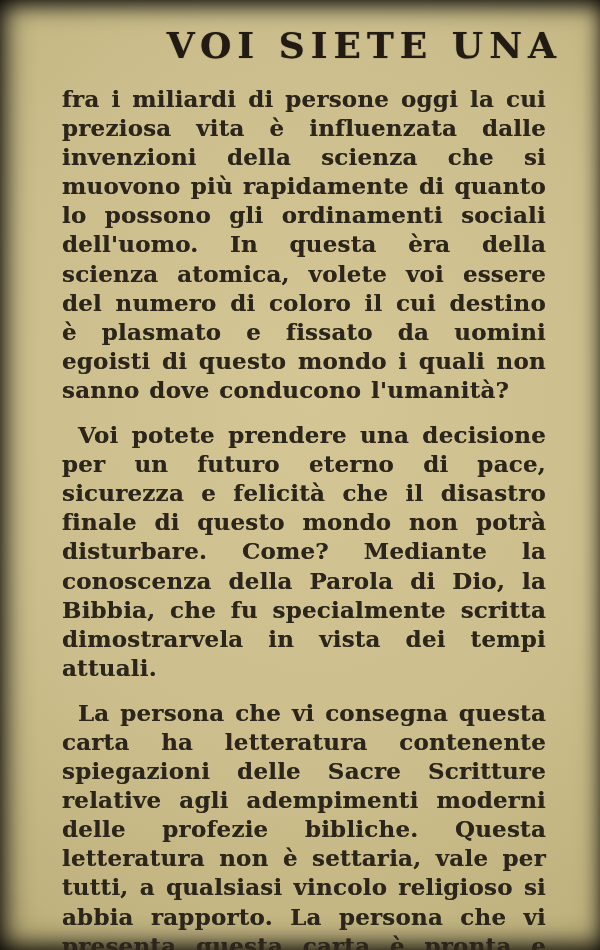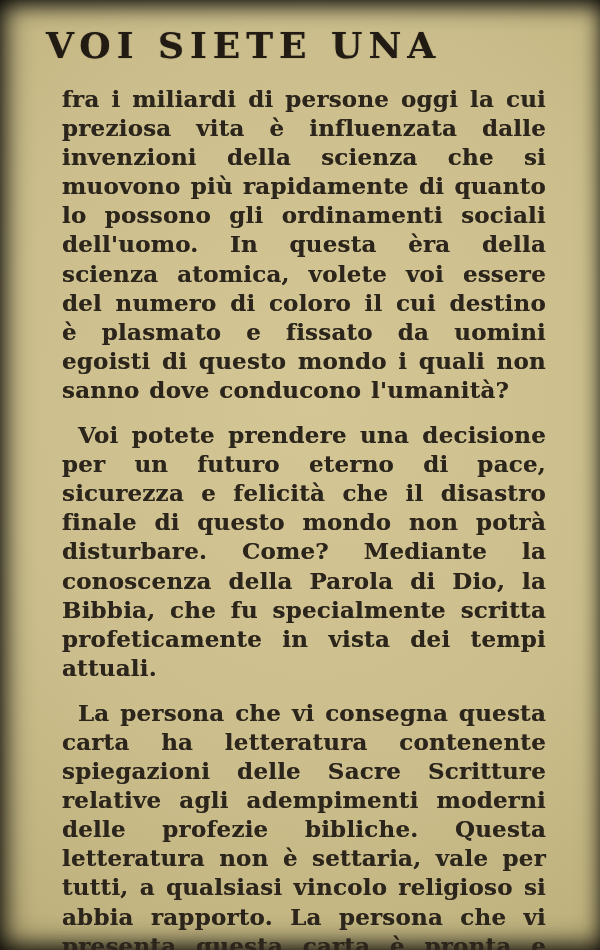--- a/index.html
+++ b/index.html
@@ -33,21 +33,21 @@
   .content {
     position: absolute;
     top: 20px;
     left: 46px;
     right: 38px;
     bottom: 18px;
     color: #2a231a;
   }
   .title {
     margin: 4px 0 18px 0;
-    text-align: left;
+    text-align: right;
     font-size: 36px;
     font-weight: 700;
     letter-spacing: 6px;
     color: #211b14;
     text-shadow: 0 0 1px rgba(33,27,20,0.6);
   }
   .body-text p {
     margin: 16px;
     font-size: 23px;
     font-weight: 700;
@@ -63,17 +63,17 @@
   }
 </style>
 </head>
 <body>
 
 <div class="paper">
   <div class="content">
     <h1 class="title">VOI SIETE UNA</h1>
     <div class="body-text">
       <p>fra i miliardi di persone oggi la cui preziosa vita è influenzata dalle invenzioni della scienza che si muovono più rapidamente di quanto lo possono gli ordinamenti sociali dell'uomo. In questa èra della scienza atomica, volete voi essere del numero di coloro il cui destino è plasmato e fissato da uomini egoisti di questo mondo i quali non sanno dove conducono l'umanità?</p>
-      <p class="indented">Voi potete prendere una decisione per un futuro eterno di pace, sicurezza e felicità che il disastro finale di questo mondo non potrà disturbare. Come? Mediante la conoscenza della Parola di Dio, la Bibbia, che fu specialmente scritta profeticamente in vista dei tempi attuali.</p>
+      <p class="indented">Voi potete prendere una decisione per un futuro eterno di pace, sicurezza e felicità che il disastro finale di questo mondo non potrà disturbare. Come? Mediante la conoscenza della Parola di Dio, la Bibbia, che fu specialmente scritta dimostrarvela in vista dei tempi attuali.</p>
       <p class="indented">La persona che vi consegna questa carta ha letteratura contenente spiegazioni delle Sacre Scritture relative agli adempimenti moderni delle profezie bibliche. Questa letteratura non è settaria, vale per tutti, a qualsiasi vincolo religioso si abbia rapporto. La persona che vi presenta questa carta è pronta e lieta di dimostrarvela e spiegarvela senza alcun impegno da parte vostra. Una benedizione vi attende.</p>
     </div>
   </div>
 </div>
 
 </body></html>

